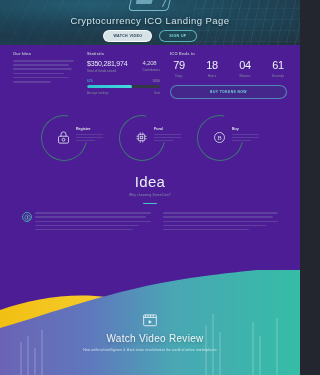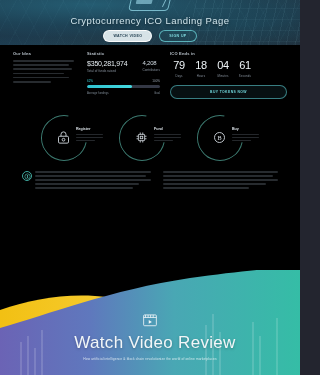--- a/index.html
+++ b/index.html
@@ -3,21 +3,21 @@
 <meta charset="utf-8">
 <style>
   * { margin:0; padding:0; box-sizing:border-box; }
   html,body { width:300px; height:375px; }
   body {
     font-family:"Liberation Sans", sans-serif;
     background:#23252f;
     overflow:hidden;
     position:relative;
   }
-  .page { position:relative; width:300px; height:375px; overflow:hidden; background:#000000; }
+  .page { position:relative; width:300px; height:375px; overflow:hidden; background:#4c1d95; }
 
   
   .hero {
     position:relative; height:45px; width:100%;
     background:
       radial-gradient(ellipse 140% 120% at 30% 10%, rgba(38,98,120,.85) 0%, rgba(30,72,92,.55) 38%, rgba(28,48,64,.25) 62%, rgba(35,37,47,0) 85%),
       radial-gradient(ellipse 90% 140% at 82% 55%, rgba(26,84,104,.65) 0%, rgba(28,56,72,.30) 48%, rgba(35,37,47,0) 80%),
       linear-gradient(160deg,#1d3a4c 0%, #1e3e52 30%, #23414f 55%, #243543 80%, #23252f 100%);
     overflow:hidden;
   }
@@ -81,21 +81,21 @@
   .stat-big { font-size:7px; color:#e6edf2; font-weight:400; letter-spacing:-.2px; }
   .stat-sub { font-size:3px; color:#8d98a4; margin-top:2px; letter-spacing:.1px; }
   .stat-big.sm { font-size:6px; color:#cfd8e0; }
   .bar-head { display:flex; justify-content:space-between; font-size:3px; color:#9aa5b1; margin-top:6px; }
   .bar-head .s{ color:#3fd0d8; }
   .bar-track { height:3.4px; background:#343845; border-radius:2px; margin-top:2px; overflow:hidden; }
   .bar-fill { height:100%; width:62%; background:linear-gradient(90deg,#2fc2cf,#45d9e0); border-radius:2px; }
   .bar-foot { display:flex; justify-content:space-between; font-size:2.8px; color:#7d8894; margin-top:2.4px; }
 
   
-  .cd { display:flex; gap:4px; justify-content:flex-start; }
+  .cd { display:flex; gap:4px; justify-content:space-between; }
   .cd-cell { text-align:center; width:18px; }
   .cd-num { font-size:11px; color:#eef4f7; font-weight:400; letter-spacing:-.3px; line-height:1; }
   .cd-lab { font-size:2.8px; color:#8d98a4; margin-top:3px; letter-spacing:.2px; }
   .cta {
     margin-top:7px; text-align:center; font-size:3.4px; letter-spacing:.4px; font-weight:700;
     color:#6fd4d8; border:1px solid rgba(90,200,205,.6); border-radius:9px; padding:4px 0;
     background:rgba(40,90,100,.18); cursor:pointer;
   }
 
   
@@ -128,21 +128,21 @@
     color:#5fd0c4; font-size:5px;
   }
   .bl { height:1.5px; background:rgba(150,165,180,.26); border-radius:1px; margin-bottom:2.6px; }
   .bl.w100{width:100%}.bl.w96{width:96%}.bl.w90{width:90%}.bl.w75{width:75%}.bl.w85{width:85%}
 
   
   .waves { position:absolute; left:0; bottom:0; width:300px; height:105px; overflow:hidden; }
   .waves svg { display:block; }
   .video-block { position:absolute; left:0; bottom:0; width:300px; height:62px; text-align:center; z-index:5; }
   .vico { width:16px; height:14px; margin:0 auto 6px; position:relative; }
-  .vtitle { font-size:17px; color:#f2f6f8; font-weight:400; letter-spacing:.3px; text-shadow:0 1px 3px rgba(0,0,0,.25);margin-left:10px; }
+  .vtitle { font-size:10px; color:#f2f6f8; font-weight:400; letter-spacing:.3px; text-shadow:0 1px 3px rgba(0,0,0,.25);margin-left:10px; }
   .vsub { font-size:3.2px; color:rgba(240,248,250,.82); margin-top:4px; line-height:1.7; letter-spacing:.15px; }
 </style>
 </head>
 <body>
 
 <div class="page">
 
   <div class="hero">
     <div class="hero-inner">
       <div class="logo-wrap">
@@ -263,20 +263,25 @@
       </div>
       <div class="feat-txt">
         <div class="feat-h">Buy</div>
         <div class="feat-l"></div>
         <div class="feat-l"></div>
         <div class="feat-l" style="width:70%"></div>
       </div>
     </div>
   </div>
 
+  <div class="idea">
+    <div class="idea-h">Idea</div>
+    <div class="idea-s">Why choosing SomeCoin?</div>
+    <div class="idea-rule"></div>
+  </div>
 
   <div class="body-cols">
     <div class="bcol first">
       <div class="bico">
         <svg width="7" height="7" viewBox="0 0 24 24" fill="none" stroke="currentColor" stroke-width="2">
           <circle cx="12" cy="12" r="9"></circle>
             <path d="M12 7v10M9.5 9.5h5M9.5 14.5h5"></path>
         </svg>
       </div>
       <div class="bl w100"></div>

